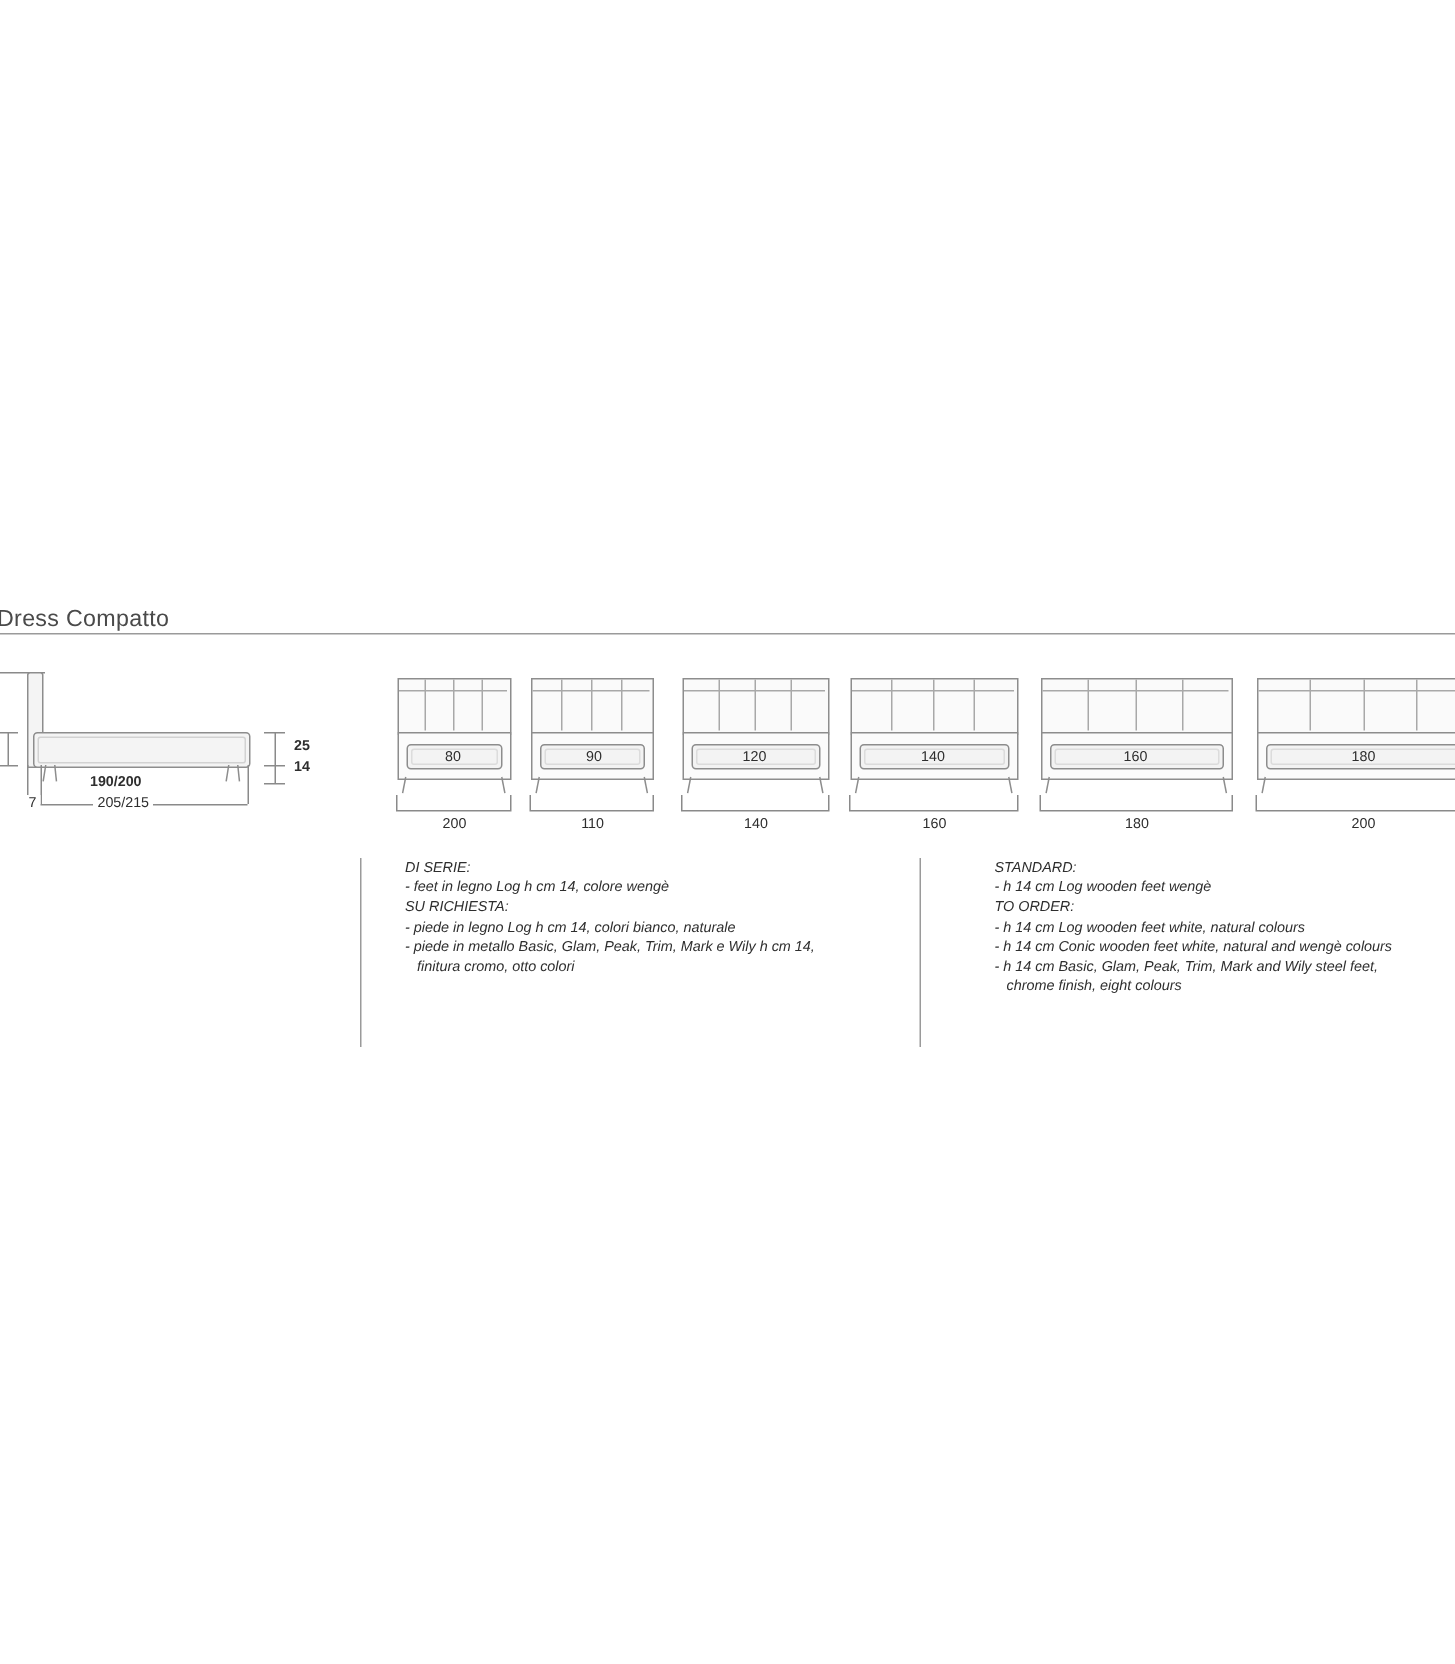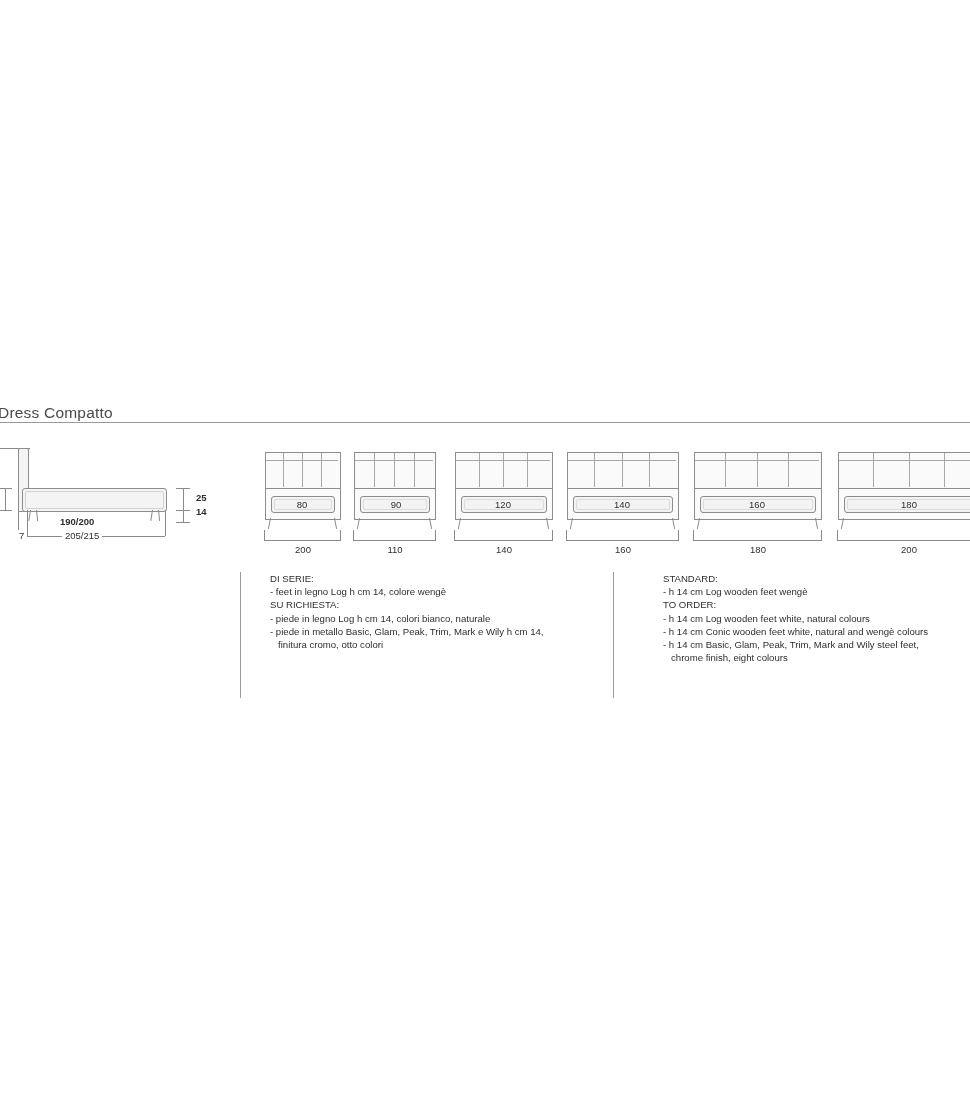--- a/index.html
+++ b/index.html
@@ -64,21 +64,21 @@
   }
   .bedbox .botLbl{
     position:absolute;font-size:9.5px;color:#2e2e2e;text-align:center;width:100%;
   }
   .leg{position:absolute;width:1px;background:#8d8d8d;}
 
   
   .notes{position:absolute;top:572px;}
   .notes .hdr{font-size:9.6px;color:#2e2e2e;line-height:13.2px;}
   .notes .ln{font-size:9.6px;color:#2e2e2e;line-height:13.2px;}
-  .notes-it .hdr,.notes-it .ln{}
+  .notes-it .hdr,.notes-it .ln{font-style:italic;}
   .divider{position:absolute;width:1px;background:#9a9a9a;}
 </style>
 </head>
 <body>
 
 <div class="sheet">
 
   <div class="title-row">
     <div class="title-text">Dress Compatto</div>
     <div class="title-rule"></div>

